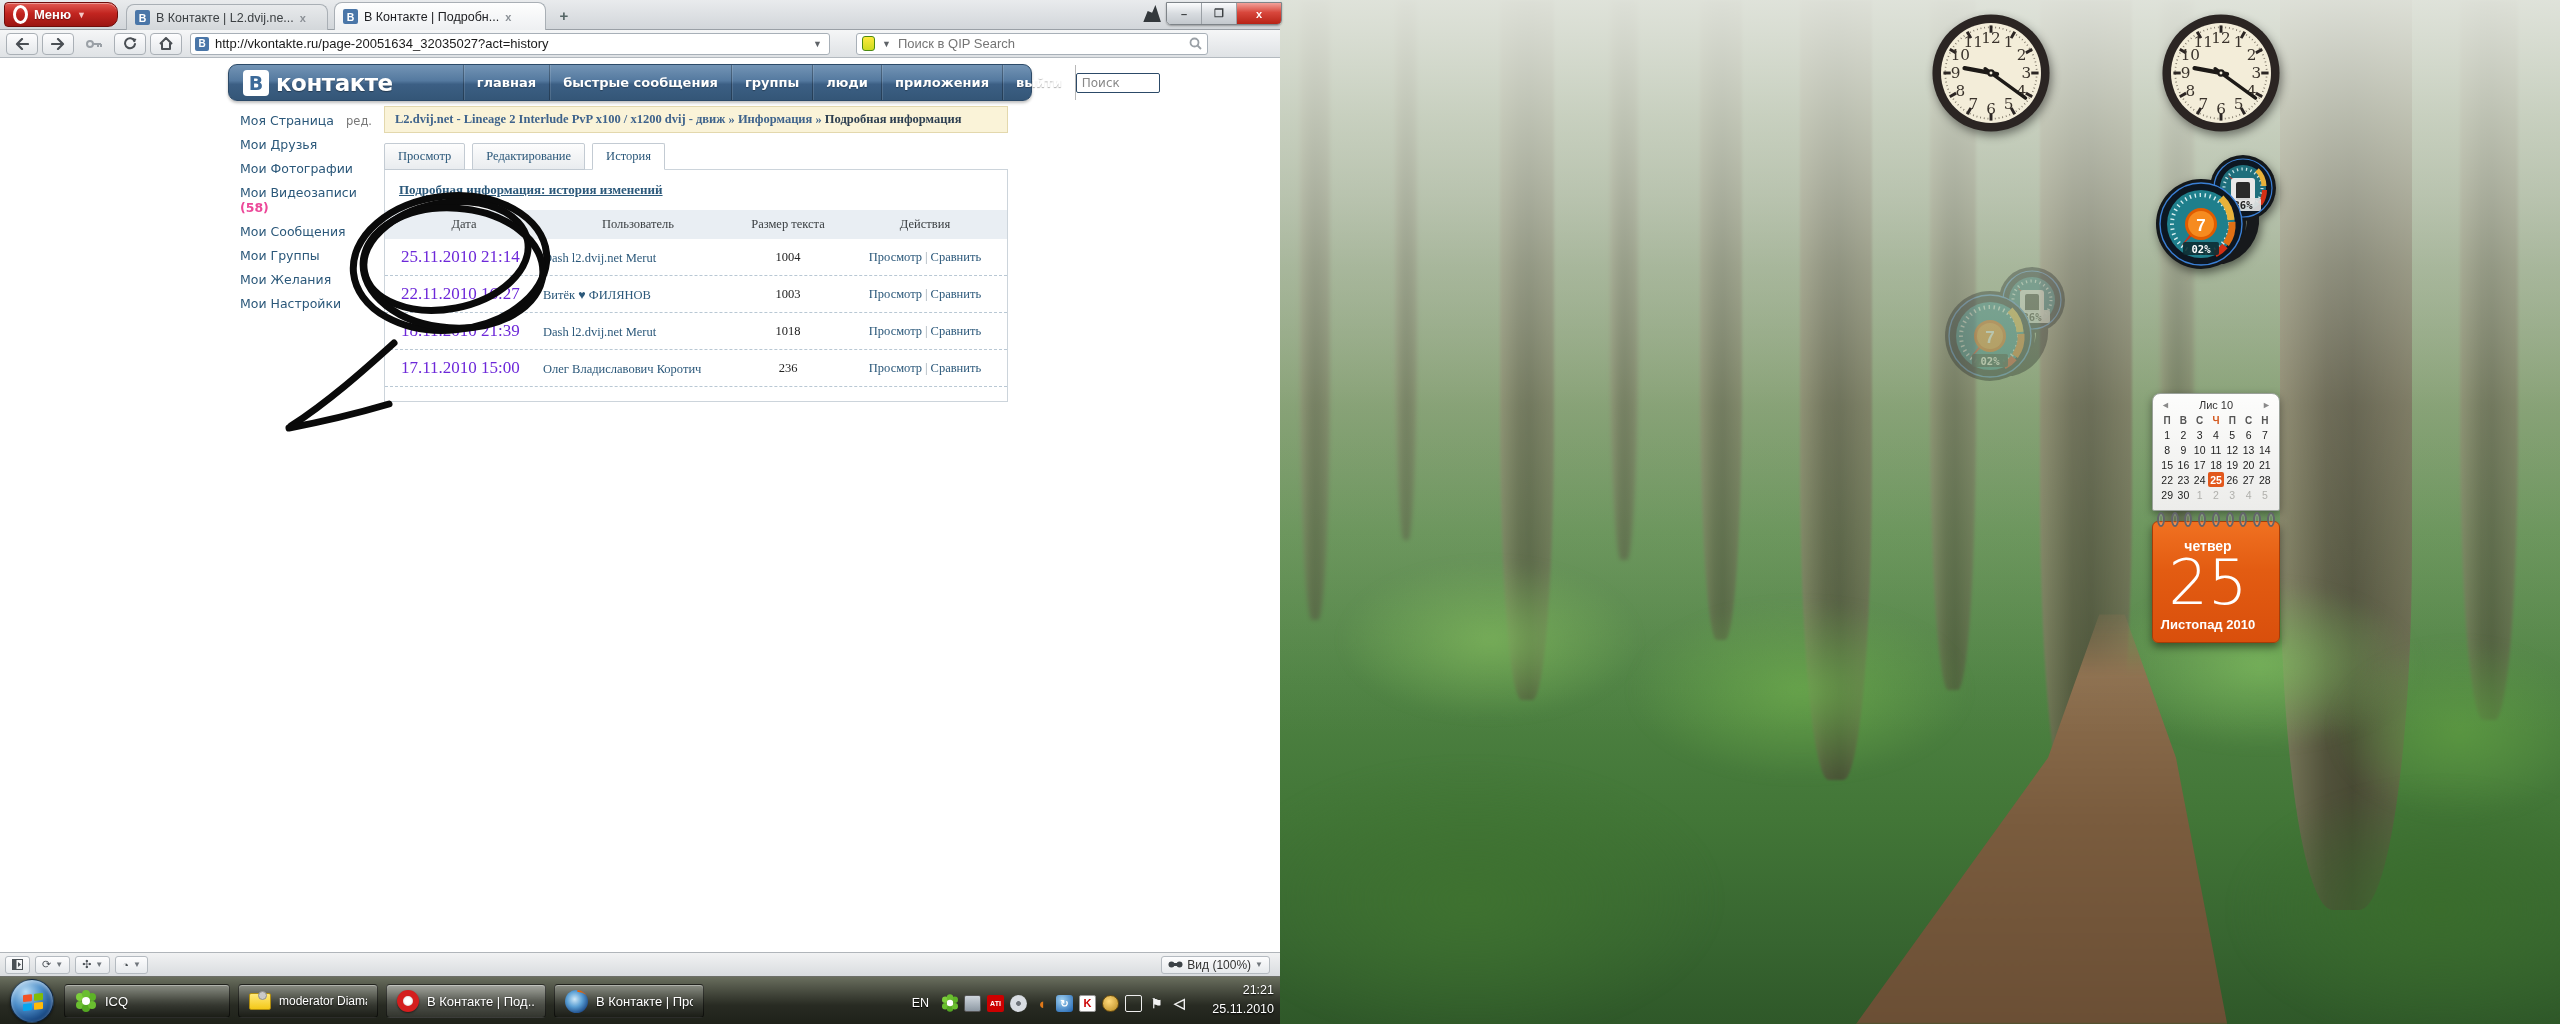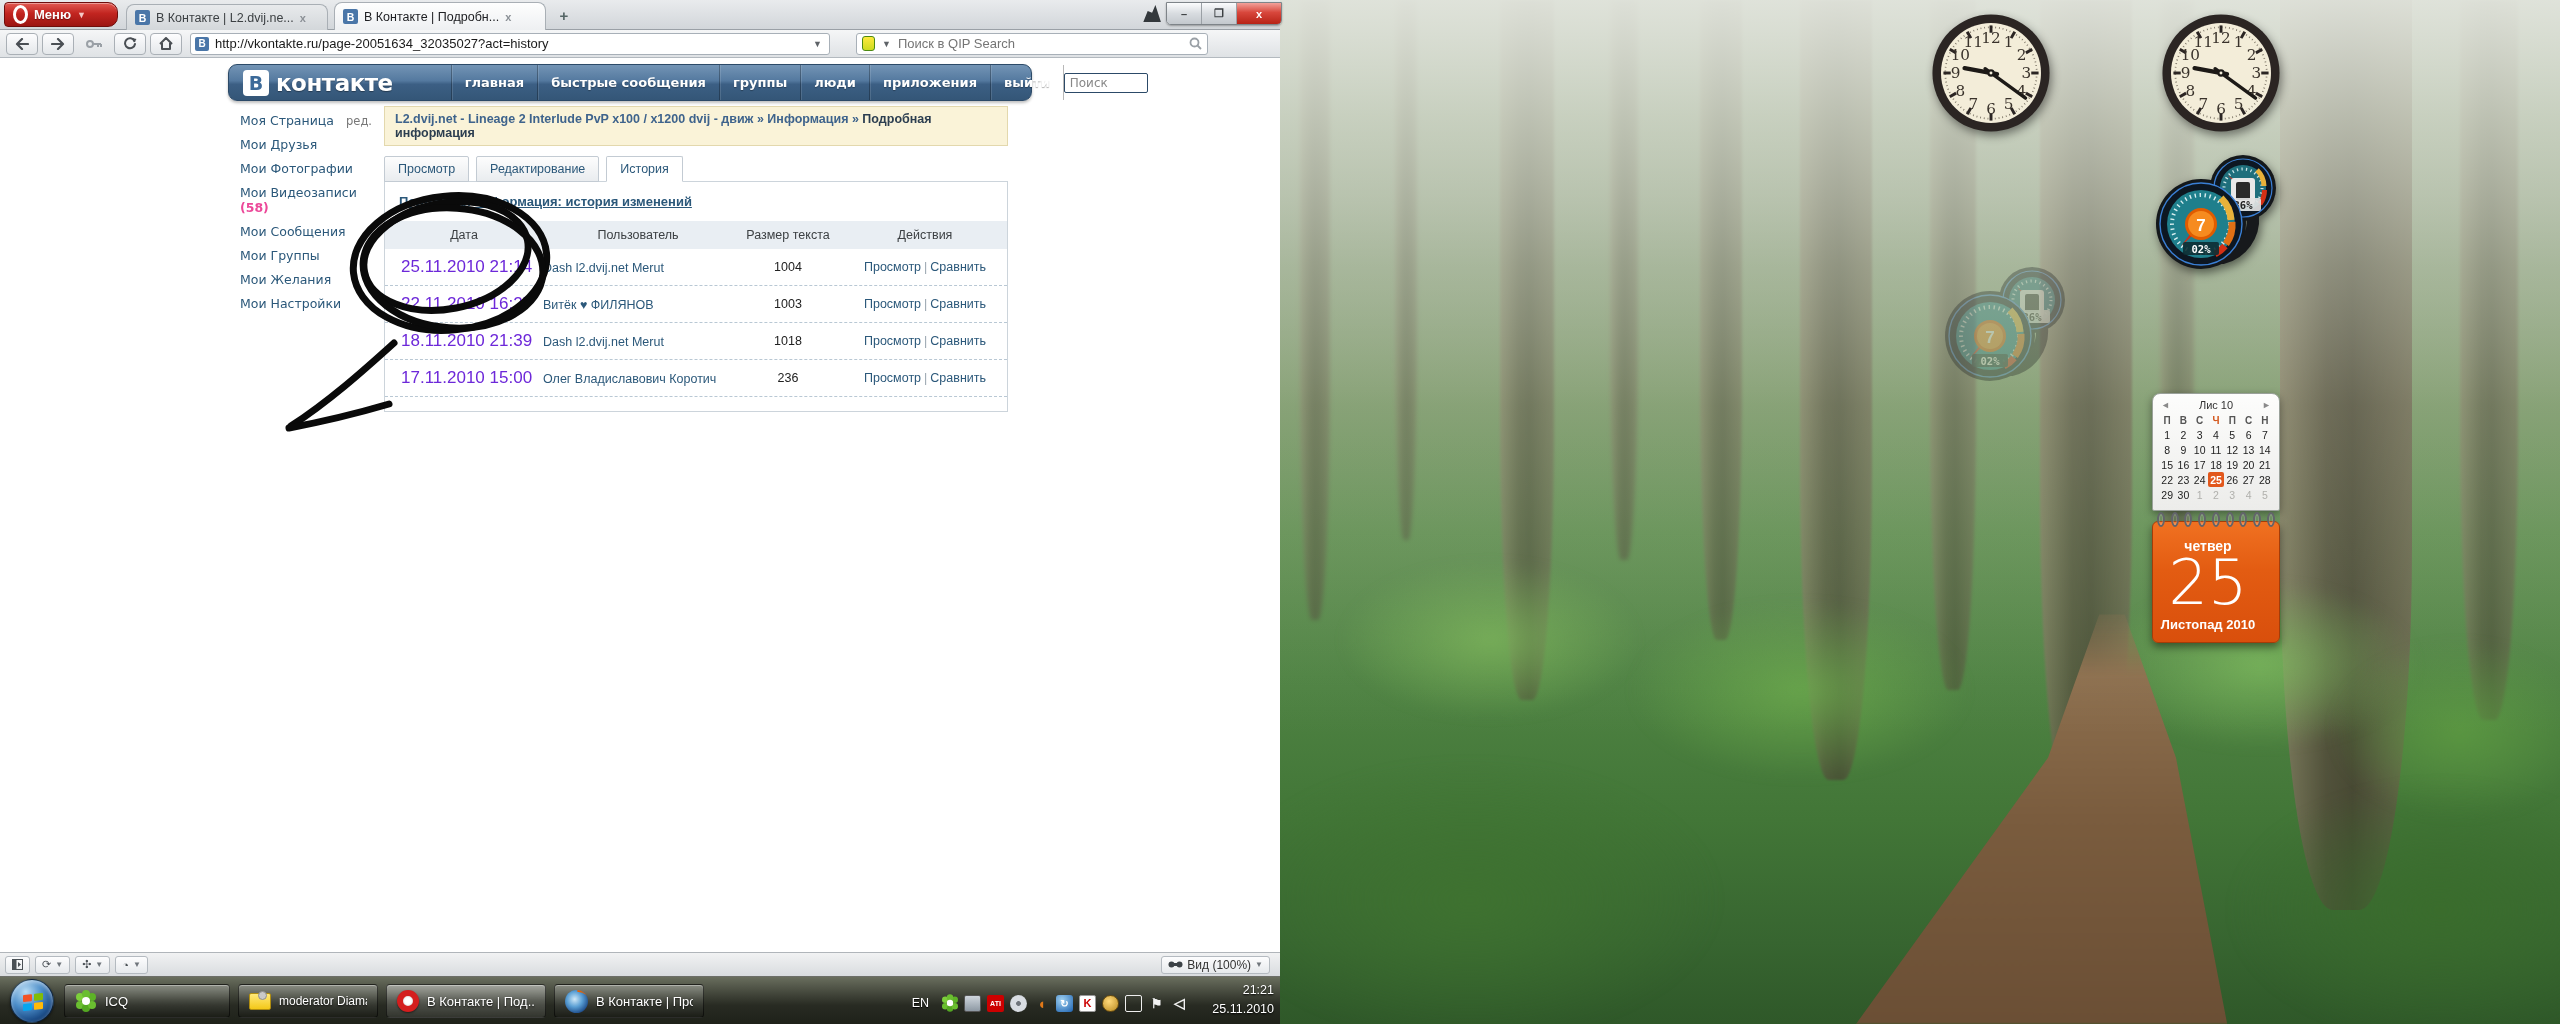--- a/index.html
+++ b/index.html
@@ -100,36 +100,36 @@
 
   
   .vk-header { position:absolute; left:228px; top:6px; width:804px; height:37px; border-radius:9px;
     background:linear-gradient(180deg,#7394b5 0%,#54799f 45%,#3c5f84 55%,#345677 100%);
     border:1px solid #2c4a68; box-shadow:0 2px 3px rgba(0,0,0,.25); display:flex; align-items:center; }
   .vk-logo { display:flex; align-items:center; gap:7px; padding:0 14px; }
   .vk-logo-box { width:26px; height:26px; background:#fff; border-radius:4px; color:#3c6a99; font-weight:bold; font-size:19px;
     display:flex; align-items:center; justify-content:center; font-family:"DejaVu Sans",sans-serif; }
   .vk-logo-text { color:#fff; font-weight:bold; font-size:23px; letter-spacing:-0.5px; font-family:"DejaVu Sans",sans-serif;
     text-shadow:0 1px 1px rgba(0,0,0,.35); }
-  .vk-nav { display:flex; align-items:stretch; height:100%; margin-left:44px; }
+  .vk-nav { display:flex; align-items:stretch; height:100%; margin-left:56px; }
   .vk-nav-item { display:flex; align-items:center; padding:0 13px; color:#fff; font-weight:bold; font-size:13px;
     font-family:"DejaVu Sans",sans-serif; border-left:1px solid rgba(0,0,0,.28); box-shadow:inset 1px 0 0 rgba(255,255,255,.12);
     text-shadow:0 1px 1px rgba(0,0,0,.3); white-space:nowrap; }
   .vk-nav-item:last-of-type { border-right:1px solid rgba(0,0,0,.28); }
   .vk-hsearch { margin-left:auto; margin-right:25px; }
   .vk-hsearch input { width:84px; height:20px; border:1px solid #2c4a68; border-radius:2px; font-size:12px; padding:0 5px;
     font-family:"DejaVu Sans",sans-serif; color:#333; }
   .vk-hsearch input::placeholder { color:#888; }
 
   .vk-sidebar { position:absolute; left:240px; top:55px; width:140px; font-family:"DejaVu Sans",sans-serif; }
   .vk-side-item { font-size:12.5px; color:#2b587a; margin-bottom:9px; cursor:pointer; }
   .vk-side-suffix { color:#777; font-size:11.5px; margin-left:12px; }
   .vk-side-count { font-weight:bold; color:#ec4899; }
 
-  .vk-main { position:absolute; left:384px; top:48px; width:624px; font-family:Liberation Sans, sans-serif; }
+  .vk-main { position:absolute; left:384px; top:48px; width:624px; font-family:Liberation Serif, serif; }
   .vk-breadcrumb { background:#faf3d8; border:1px solid #e3d8ad; padding:5px 10px; font-size:12.5px; font-weight:bold; color:#3e638c; }
   .vk-breadcrumb .last { color:#2c3e50; }
   .vk-tabs { display:flex; gap:7px; margin-top:10px; position:relative; z-index:2; }
   .vk-tab { border:1px solid #c3cbd3; background:linear-gradient(180deg,#fdfdfd,#e9ecef); color:#2b587a; font-size:12.5px;
     padding:5px 13px; border-radius:2px 2px 0 0; }
   .vk-tab.active { background:#fff; border-bottom-color:#fff; color:#2b587a; }
   .vk-content-box { border:1px solid #ccd4db; background:#fff; margin-top:-1px; padding:10px 0 14px 0; }
   .vk-heading { color:#2b587a; font-weight:bold; font-size:13px; text-decoration:underline; margin:2px 14px 12px 14px; }
   .vk-table { width:100%; }
   .t-head { display:grid; grid-template-columns:158px 190px 110px 164px; background:#e9eef3; padding:7px 0; }

